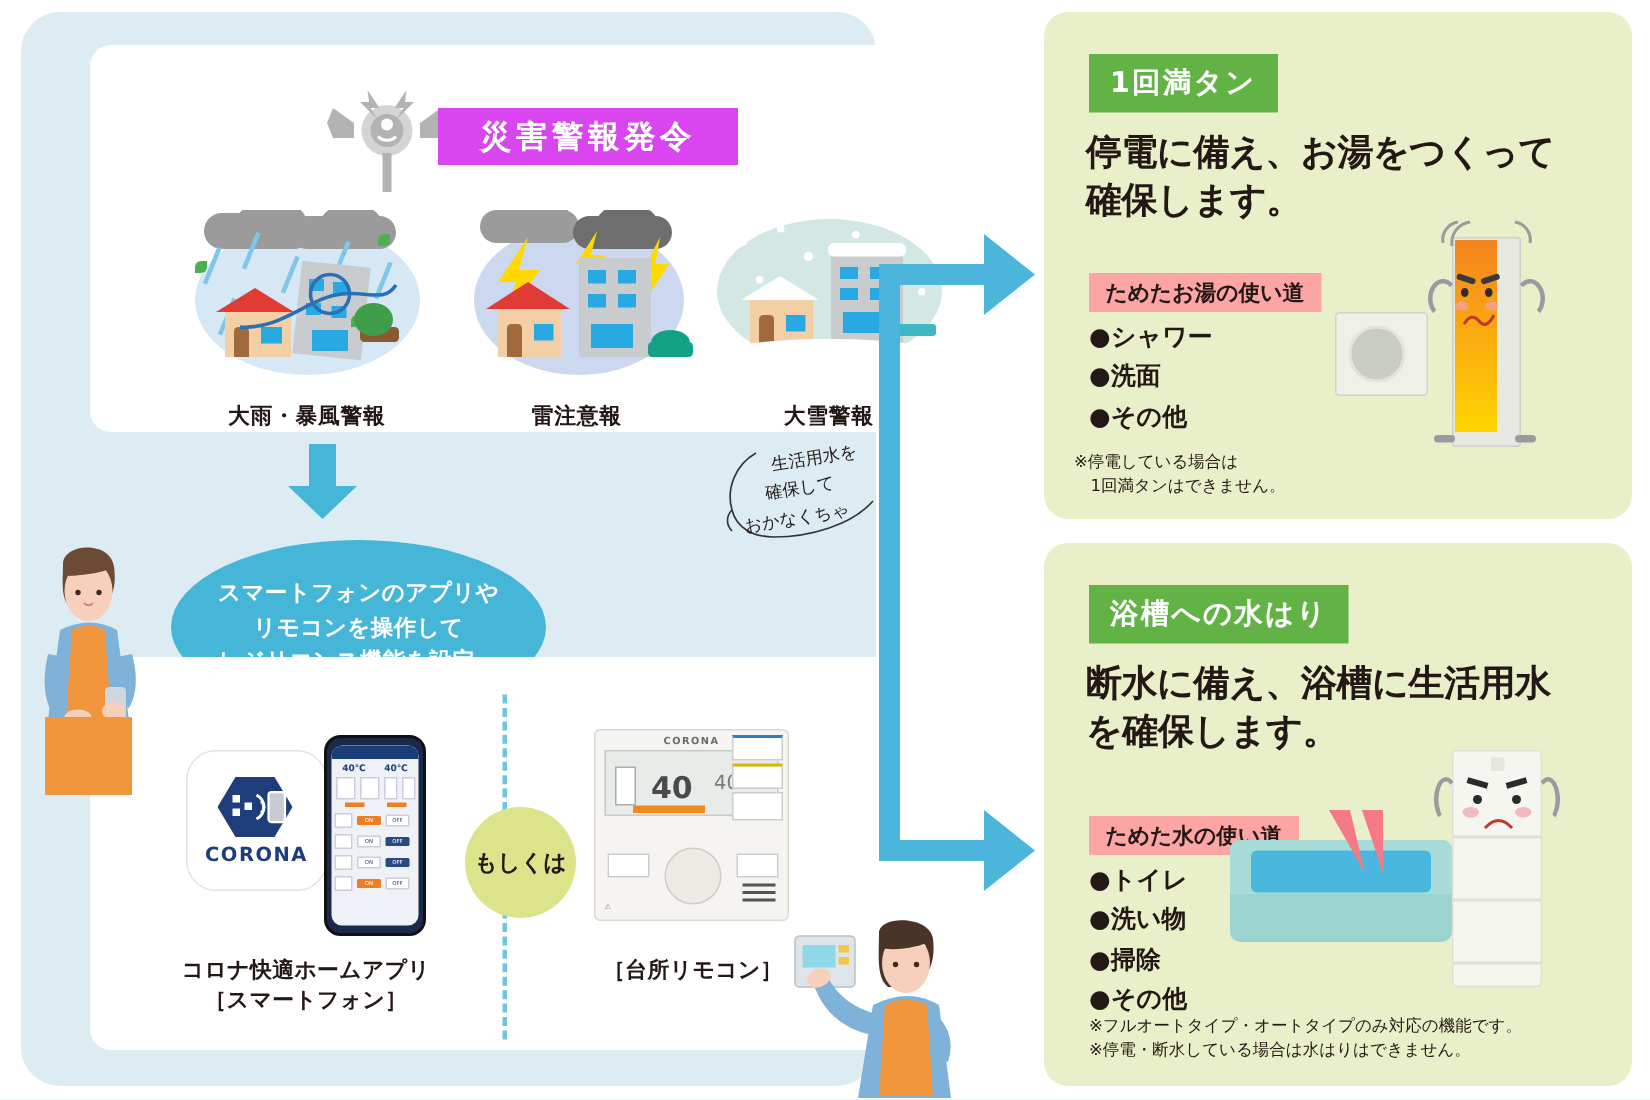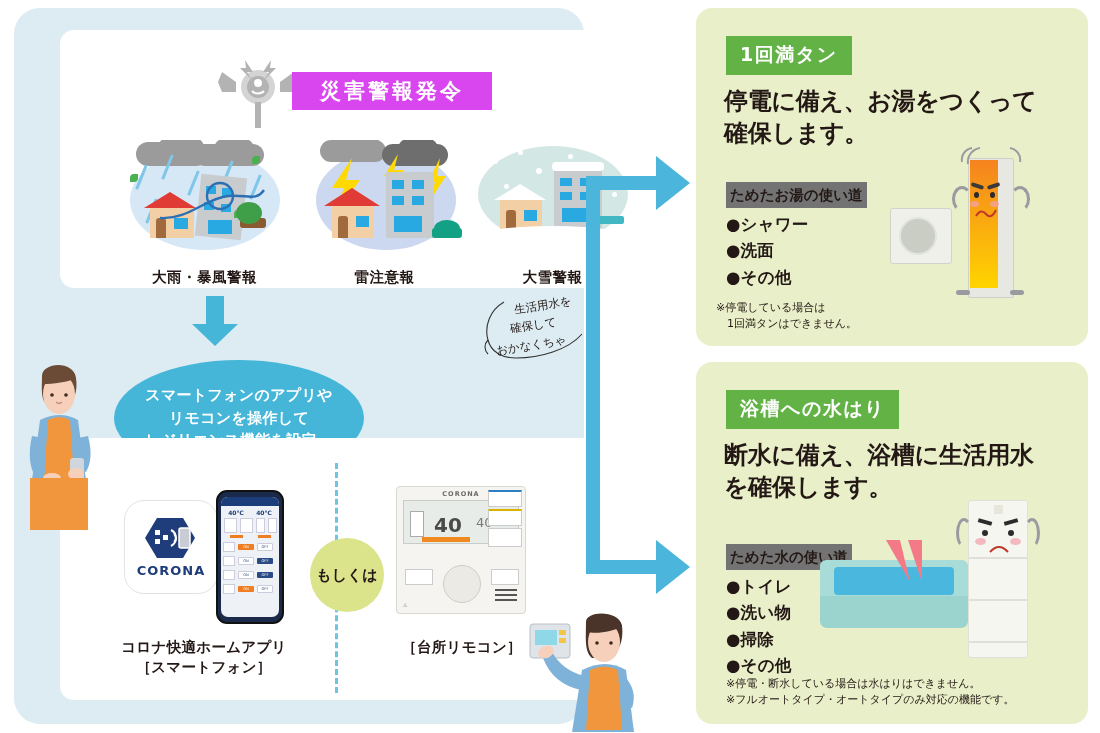--- a/index.html
+++ b/index.html
@@ -158,21 +158,21 @@
     background: #63b246; padding: 6px 14px 7px 14px;
   }
   .rp-header span { color: #fff; font-size: 19px; font-weight: bold; letter-spacing: 1.5px; }
   .rp-title {
     position: absolute; left: 28px; top: 78px; width: 340px;
     font-size: 24px; font-weight: bold; color: #231815;
     line-height: 1.32; letter-spacing: -.3px;
   }
   .rp-usebox {
     position: absolute; left: 30px;
-    background: #737373; padding: 3px 4px;
+    background: #fca5a5; padding: 3px 11px;
   }
   .rp-usebox span { font-size: 14.5px; font-weight: bold; color: #231815; }
   .rp-bullets { position: absolute; left: 30px; }
   .rp-bullets li {
     list-style: none; font-size: 16.5px; font-weight: bold;
     color: #231815; line-height: 1.6; letter-spacing: .2px;
   }
   .rp-notes { position: absolute; left: 20px; font-size: 11px; color: #231815; line-height: 1.45; }
   .rp-notes div { white-space: nowrap; }
   .rp-notes .indent { padding-left: 11px; }
@@ -557,22 +557,22 @@
 <div class="rp-usebox" id="usebox-1" style="position:absolute;left:726px;">
   <span>ためた水の使い道</span>
 </div>
 <ul class="rp-bullets" id="bullets-1" style="position:absolute;left:726px;">
   <li>●トイレ</li>
   <li>●洗い物</li>
   <li>●掃除</li>
   <li>●その他</li>
 </ul>
 <div class="rp-notes" id="notes-1" style="position:absolute;left:726px;">
+  <div>※フルオートタイプ・オートタイプのみ対応の機能です。</div>
   <div>※停電・断水している場合は水はりはできません。</div>
-  <div>※フルオートタイプ・オートタイプのみ対応の機能です。</div>
 </div>
 
 <div id="bathtub">
   <div id="tub-top"></div>
   <div id="tub-water"></div>
   <div id="tub-front"></div>
 </div>
 <svg style="position:absolute;left:882px;top:540px;" width="60" height="46" viewBox="0 0 60 46">
   <path d="M4 0 L18 0 L28 42 Z" fill="#f37a86"></path>
   <path d="M26 0 L40 0 L40 42 Z" fill="#f37a86"></path>

